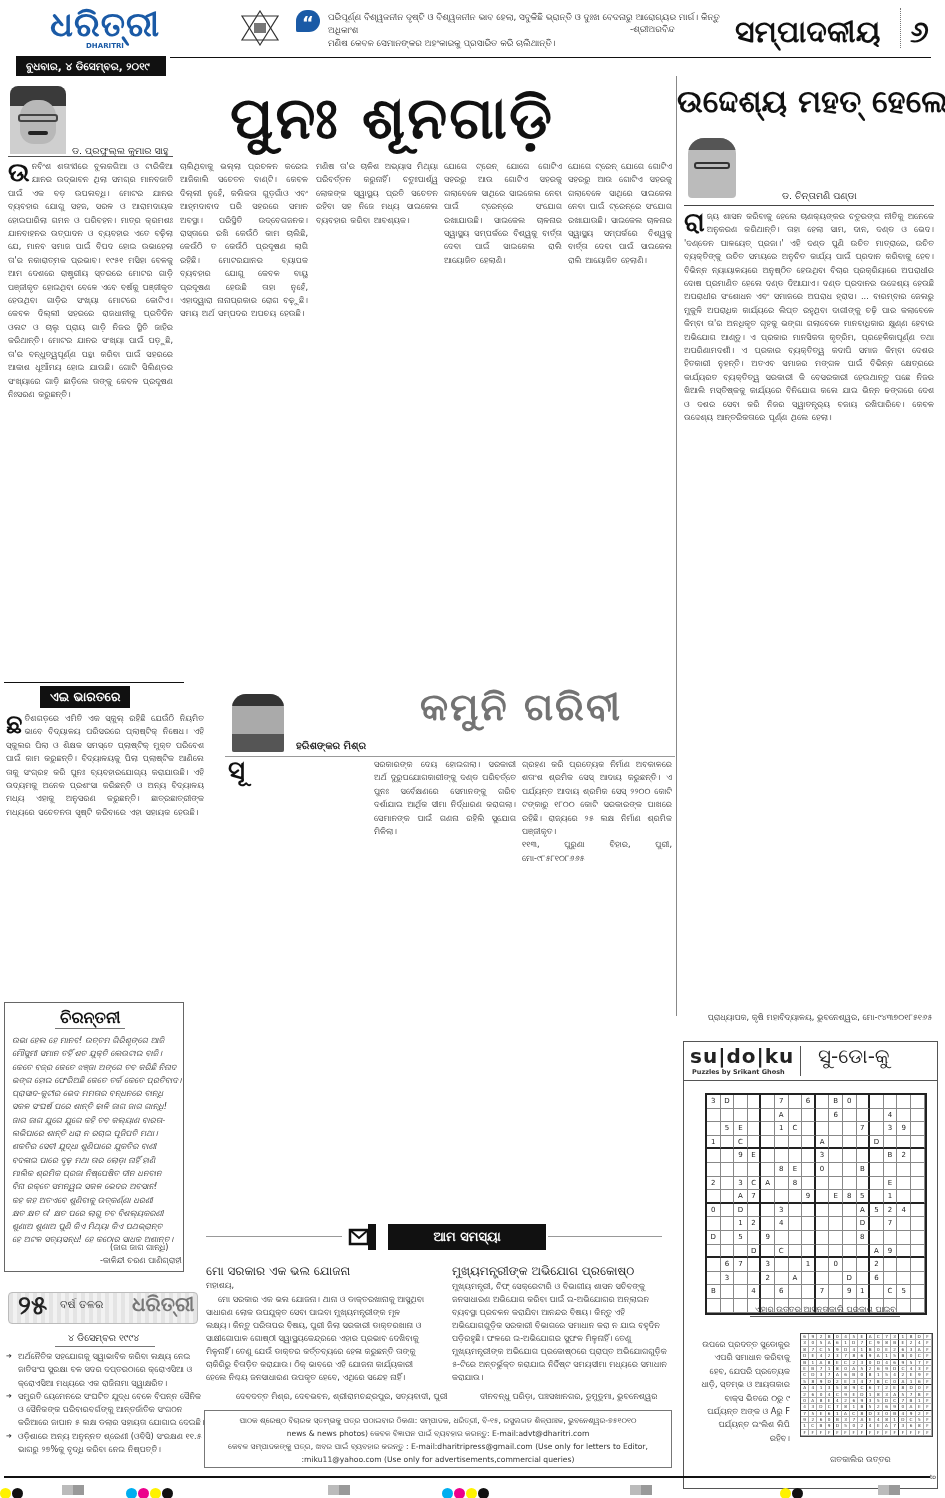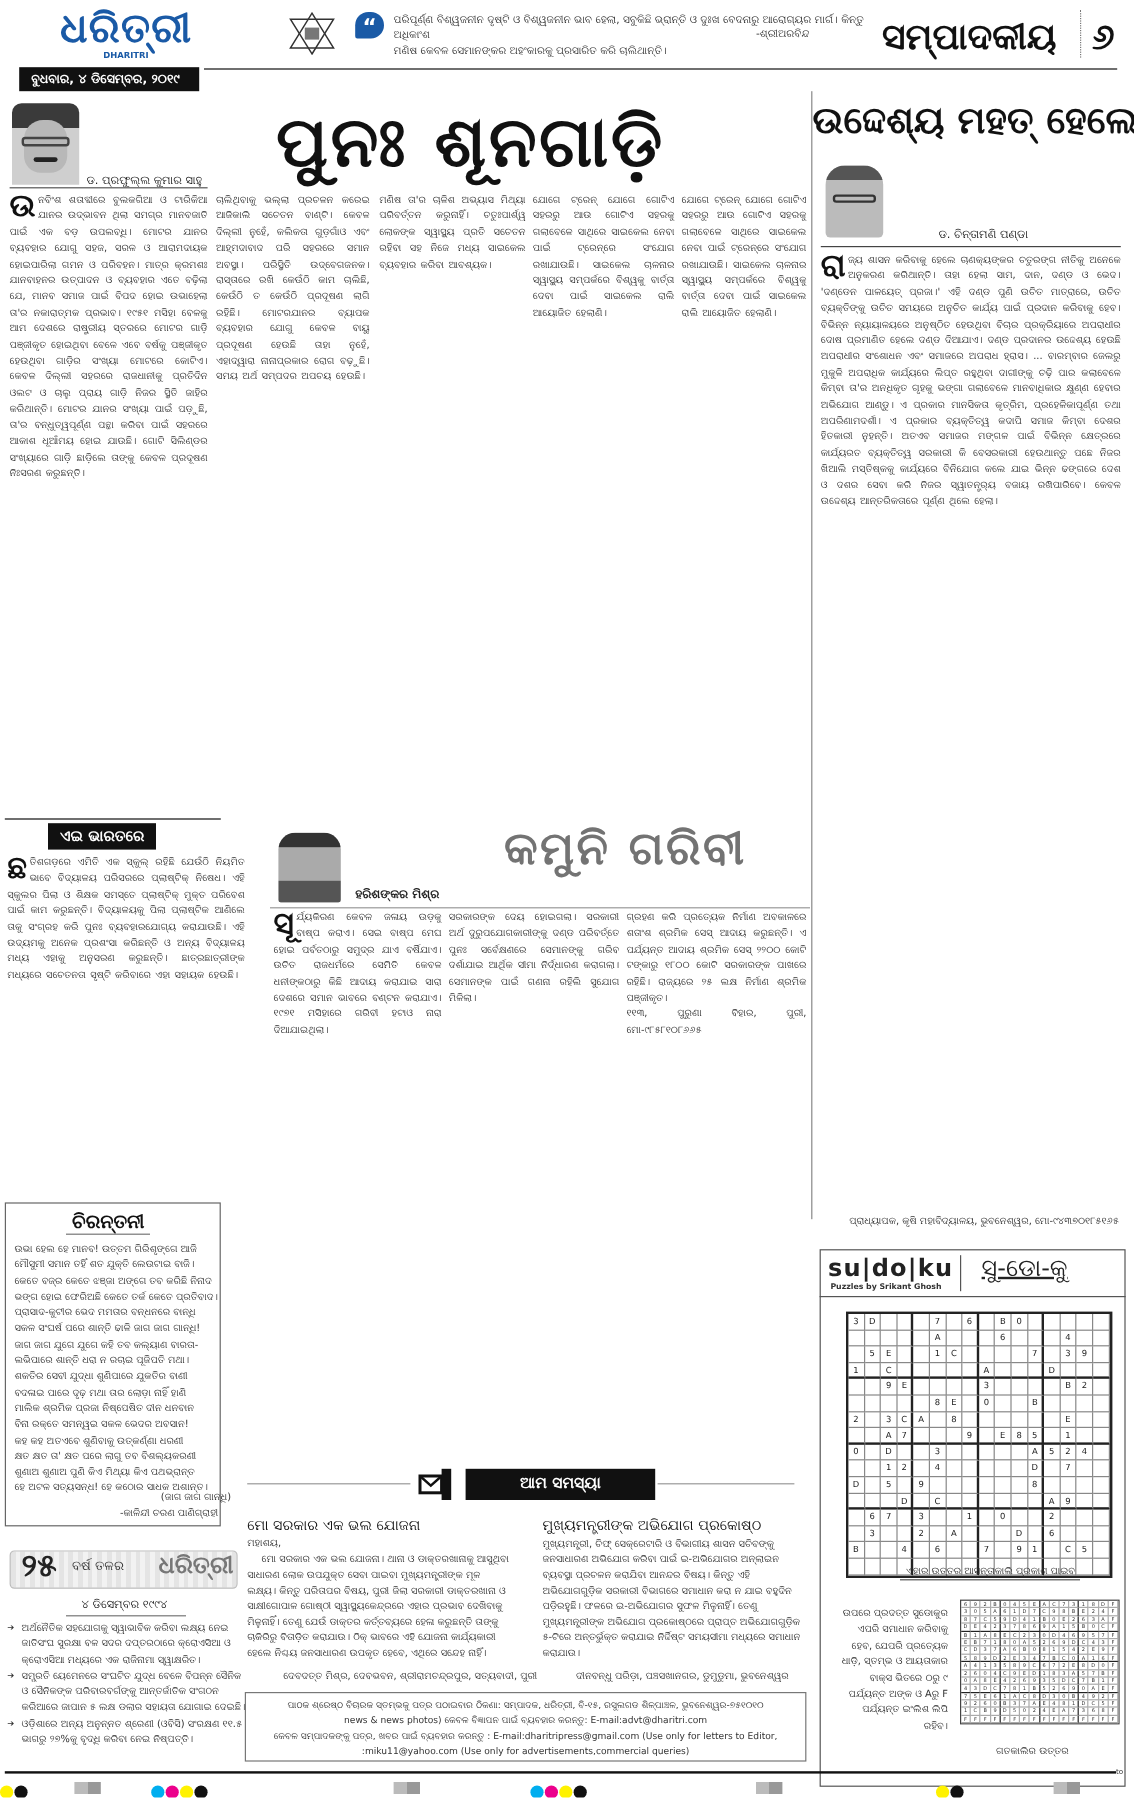--- a/index.html
+++ b/index.html
@@ -57,22 +57,22 @@
 
   
   #eb-rule { left: 4px; top: 682px; width: 180px; height: 1px; background: #111; }
   #eb-title { left: 40px; top: 686px; background: #111; color: #fff; font-size: 12.5px; font-weight: bold; padding: 2px 10px; line-height: 18px; }
   #eb-body { left: 6px; top: 712px; width: 198px; height: 280px; }
 
   
   #ch-box { left: 4px; top: 1002px; width: 180px; height: 270px; border: 1px solid #666; }
   #ch-title { left: 60px; top: 1008px; font-size: 16px; font-weight: bold; color: #111; }
   #ch-title-rule { left: 55px; top: 1028px; width: 70px; height: 1px; background: #777; }
-  #ch-body { left: 12px; top: 1034px; width: 174px; font-size: 8.2px; line-height: 13.3px; color: #333; }
-  #ch-source { left: 110px; top: 1242px; font-size: 8.2px; color: #333; margin-left: 24px; }
+  #ch-body { left: 12px; top: 1034px; width: 174px; font-size: 8.2px; line-height: 13.3px; color: #333; font-style: italic; }
+  #ch-source { left: 110px; top: 1242px; font-size: 8.2px; color: #333; }
   #ch-author { left: 100px; top: 1255px; font-size: 8.2px; color: #333; }
 
   
   #y25-banner { left: 8px; top: 1292px; width: 190px; height: 32px; background: repeating-linear-gradient(90deg, #e4e4e4 0 4px, #f2f2f2 4px 8px); border: 1px solid #bbb; border-radius: 4px; }
   #y25-num { left: 18px; top: 1290px; font-size: 26px; font-weight: bold; color: #222; }
   #y25-text { left: 60px; top: 1298px; font-size: 11px; color: #333; }
   #y25-logo { left: 132px; top: 1292px; font-size: 20px; font-weight: bold; color: #777; font-family: "DejaVu Serif", serif; }
   #y25-date { left: 68px; top: 1332px; font-size: 9.5px; color: #222; }
   #y25-date-rule { left: 55px; top: 1346px; width: 100px; height: 1px; background: #777; }
   #y25-list { left: 6px; top: 1350px; width: 200px; font-size: 8.2px; line-height: 13.3px; color: #333; }
@@ -105,21 +105,21 @@
   #l2-sign { left: 480px; top: 1391px; font-size: 8.2px; color: #333; }
 
   
   #addr-box { left: 204px; top: 1410px; width: 468px; height: 58px; border: 1px solid #777; padding: 3px 6px; font-size: 7.6px; line-height: 13px; color: #333; text-align: center; }
 
   
   #sd-box { left: 683px; top: 1041px; width: 255px; height: 448px; border: 1px solid #555; }
   #sd-brand { left: 690px; top: 1044px; font-size: 20px; font-weight: bold; color: #222; letter-spacing: 1px; }
   #sd-brand-sub { left: 692px; top: 1068px; font-size: 6.5px; font-weight: bold; color: #333; }
   #sd-sep { left: 800px; top: 1046px; width: 1px; height: 30px; background: #555; }
-  #sd-title-or { left: 818px; top: 1044px; font-size: 20px; color: #222; text-decoration: underline; }
+  #sd-title-or { left: 818px; top: 1044px; font-size: 20px; color: #222; }
   #sd-head-rule { left: 683px; top: 1080px; width: 255px; height: 1px; background: #555; }
   #sd-grid { left: 705px; top: 1093px; display: grid; grid-template-columns: repeat(16, 13.6px); grid-template-rows: repeat(16, 13.6px); border: 2px solid #222; }
   #sd-grid div { border-right: 1px solid #888; border-bottom: 1px solid #888; font-size: 7px; line-height: 12.6px; text-align: center; color: #222; }
   #sd-answer-note { left: 755px; top: 1304px; font-size: 8.2px; color: #333; }
   #sd-note-rule { left: 750px; top: 1316px; width: 150px; height: 1px; background: #555; }
   #sd-instr { left: 700px; top: 1338px; width: 90px; font-size: 8.2px; line-height: 13.4px; color: #333; text-align: right; }
   #sd-sol { left: 800px; top: 1333px; display: grid; grid-template-columns: repeat(16, 8.2px); grid-template-rows: repeat(16, 6.4px); border: 1px solid #444; }
   #sd-sol div { border-right: 1px solid #aaa; border-bottom: 1px solid #aaa; font-size: 4.2px; line-height: 5.6px; text-align: center; color: #333; }
   #sd-sol-label { left: 830px; top: 1454px; font-size: 8.2px; color: #333; }
 
@@ -240,21 +240,20 @@
 
 <div id="a3-photo" class="abs">
   <div class="hair"></div>
     <div class="shirt"></div>
 </div>
 <div id="a3-byline" class="abs">ହରିଶଙ୍କର ମିଶ୍ର</div>
 <div id="a3-headline" class="abs">କମୁନି ଗରିବୀ</div>
 <div id="a3-rule" class="abs"></div>
 <div id="a3-col1" class="abs body-text col-text">
   <span class="dropcap">ସୂ</span>
-  <span>ର୍ଯ୍ୟକିରଣ କେବଳ ଜଳାୟ ଉଡ଼କୁ ବାଷ୍ପ କରାଏ। ସେଇ ବାଷ୍ପ ମେଘ ହୋଇ ପର୍ବତଠାରୁ ସମୁଦ୍ର ଯାଏ ବର୍ଷିଯାଏ। ଉଚିତ ରାଜଧର୍ମରେ ସେମିତି କେବଳ ଧନୀଙ୍କଠାରୁ କିଛି ଆଦାୟ କରାଯାଇ ସାରା ଦେଶରେ ସମାନ ଭାବରେ ବଣ୍ଟନ କରାଯାଏ। ୧୯୭୧ ମସିହାରେ ଗରିବୀ ହଟାଓ ନାରା ଦିଆଯାଇଥିଲା।</span>
 </div>
 <div id="a3-col2" class="abs body-text col-text">
   <span>ସରକାରଙ୍କ ଦେୟ ହୋଇଗଲା। ସରକାରୀ ଅର୍ଥ ଦୁରୁପଯୋଗକାରୀଙ୍କୁ ଦଣ୍ଡ ପରିବର୍ତ୍ତେ ପୁନଃ ସର୍ବେକ୍ଷଣରେ ସେମାନଙ୍କୁ ଗରିବ ଦର୍ଶାଯାଇ ଆର୍ଥିକ ସୀମା ନିର୍ଦ୍ଧାରଣ କରାଗଲା। ସେମାନଙ୍କ ପାଇଁ ଗଣନା ରହିଲି ସୁଯୋଗ ମିଳିଲା।</span>
 </div>
 <div id="a3-col3" class="abs body-text col-text">
   <span>ଗ୍ରହଣ କରି ପ୍ରତ୍ୟେକ ନିର୍ମାଣ ଅବକାଳରେ ଶତାଂଶ ଶ୍ରମିକ ସେସ୍ ଆଦାୟ କରୁଛନ୍ତି। ଏ ପର୍ଯ୍ୟନ୍ତ ଆଦାୟ ଶ୍ରମିକ ସେସ୍ ୨୨୦୦ କୋଟି ଟଙ୍କାରୁ ୧୮୦୦ କୋଟି ସରକାରଙ୍କ ପାଖରେ ରହିଛି। ରାଜ୍ୟରେ ୨୫ ଲକ୍ଷ ନିର୍ମାଣ ଶ୍ରମିକ ପଞ୍ଜୀକୃତ।</span>
   <div>୧୧୩, ପୁରୁଣା ବିହାର, ପୁରୀ, ମୋ-୯୮୫୮୧୦୮୬୬୫</div>
 </div>
 
 <div id="as-rule-l" class="abs"></div>

